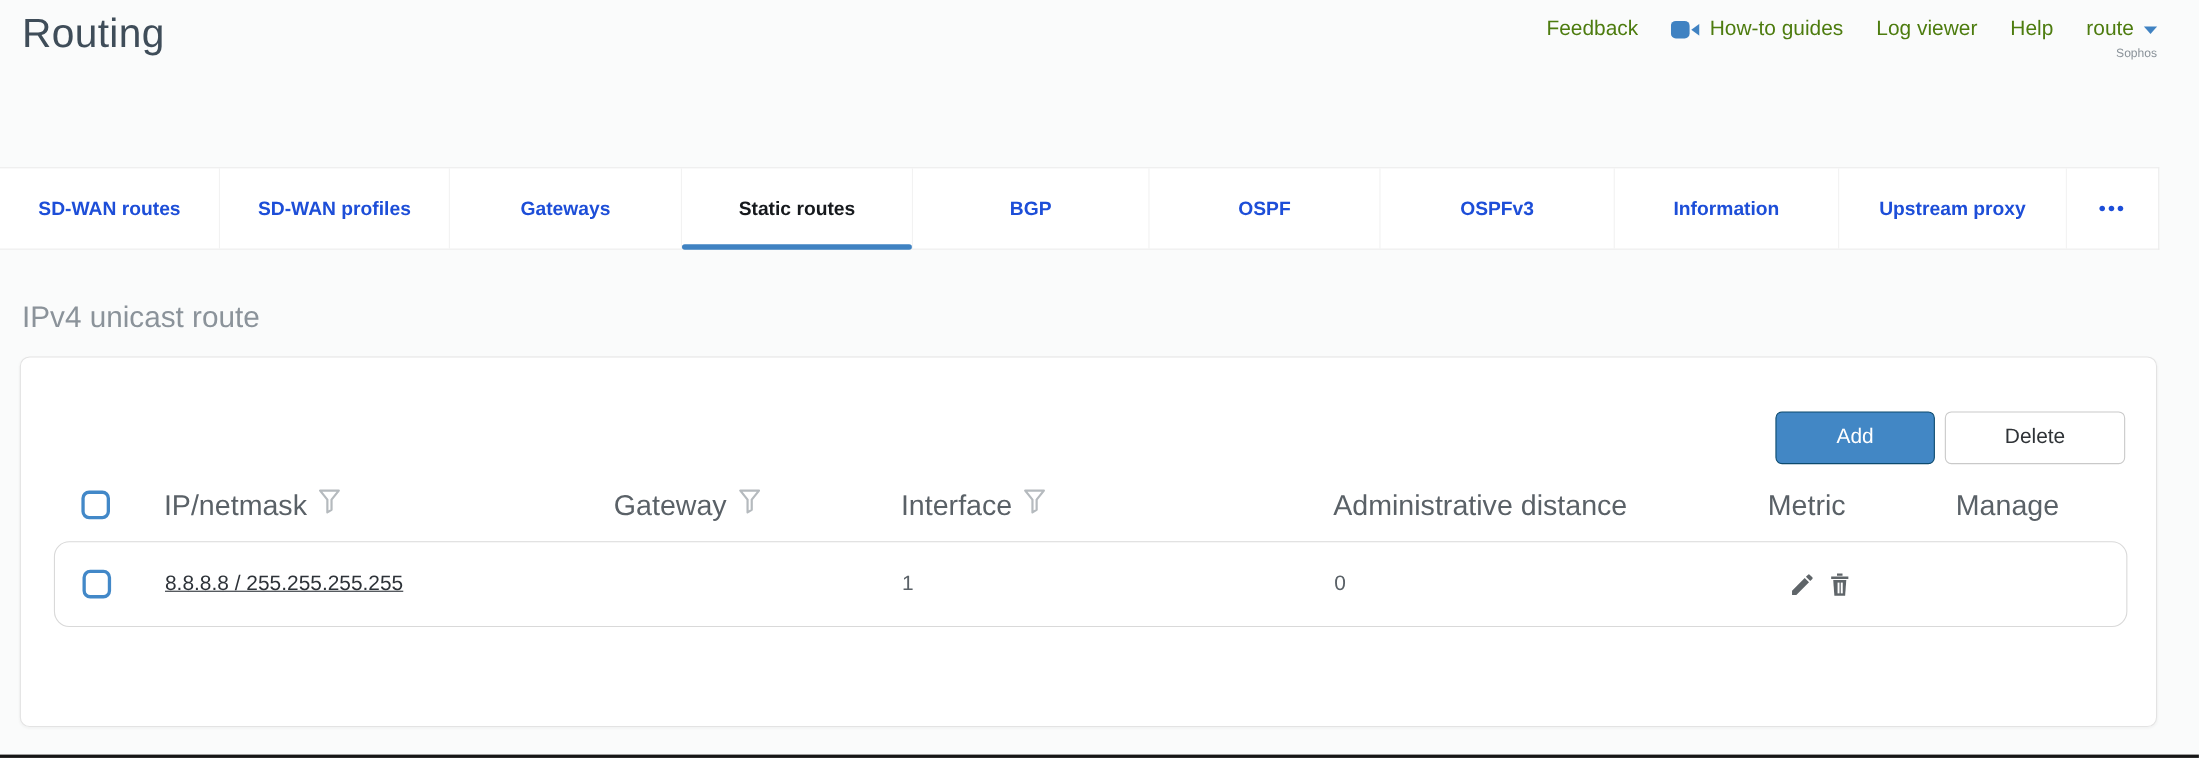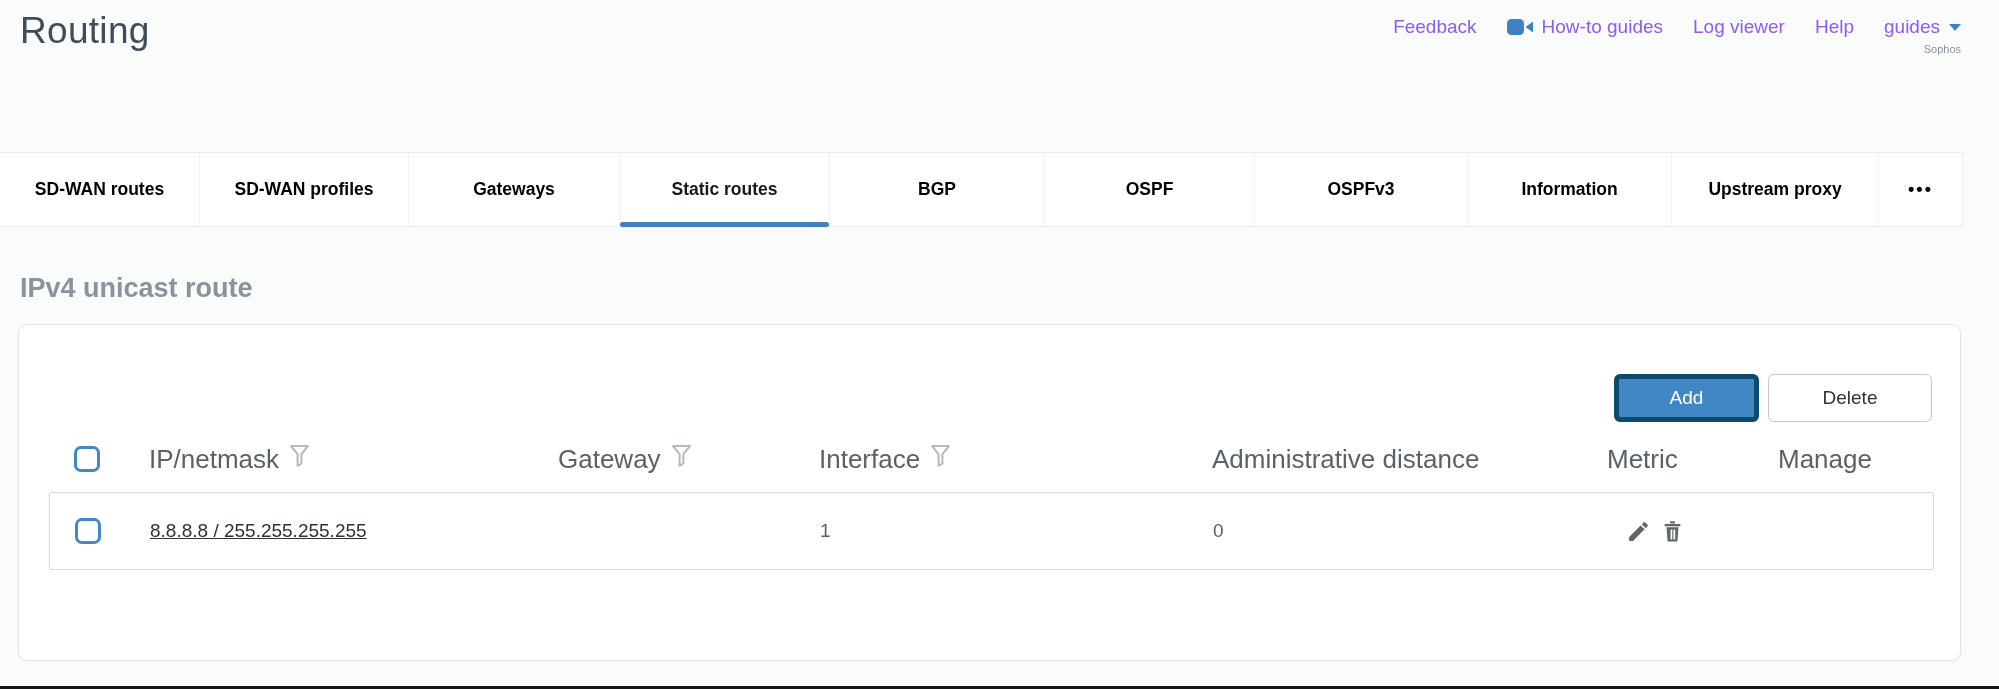--- a/index.html
+++ b/index.html
@@ -8,46 +8,46 @@
     width:1999px; height:689px; overflow:hidden;
     font-family:"Liberation Sans", sans-serif;
     background:#fafbfb; color:#3f4d59;
   }
   .page { position:relative; width:1999px; height:689px; }
 
   
   .topbar { height:152px; padding:10px 38px 0 20px; display:flex; justify-content:space-between; align-items:flex-start; }
   .page-title { margin:0; font-size:37px; font-weight:400; color:#3f4d59; letter-spacing:.3px; }
   .topbar-right { display:flex; flex-direction:column; align-items:flex-end; margin-top:6px; }
-  .toplinks { display:flex; align-items:center; gap:30px; font-size:19px; color:#8b5cf6; font-weight:500; }
+  .toplinks { display:flex; align-items:center; gap:30px; font-size:19px; color:#4d7c0f; font-weight:500; }
   .toplink { cursor:pointer; display:flex; align-items:center; gap:9px; white-space:nowrap; }
   .caret-down { width:0; height:0; border-left:6px solid transparent; border-right:6px solid transparent; border-top:7px solid #3f82c2; display:inline-block; }
   .brand { margin-top:5px; font-size:11px; color:#8a9299; }
 
   
   .tabbar { width:1963px; height:75px; background:#fff; border:1px solid #ececec; border-left:none; display:flex; }
-  .tab { position:relative; display:flex; align-items:center; justify-content:center; font-size:17.5px; font-weight:700; color:#000000; border-right:1px solid #f2f2f2; cursor:pointer; white-space:nowrap; }
+  .tab { position:relative; display:flex; align-items:center; justify-content:center; font-size:17.5px; font-weight:700; color:#1d4ed8; border-right:1px solid #f2f2f2; cursor:pointer; white-space:nowrap; }
   .tab:last-child { border-right:none; }
   .tab.active { color:#16191d; }
   .tab.active::after { content:""; position:absolute; left:0; right:0; bottom:-1px; height:5px; background:#3f82c2; border-radius:3px; }
   .tab-overflow { flex:1; font-weight:900; letter-spacing:2px; font-size:18px; }
 
   
-  .section-title { margin:46px 0 0 20px; font-size:27px; font-weight:700; color:#8b939a; }
+  .section-title { margin:46px 0 0 20px; font-size:27px; font-weight:400; color:#8b939a; }
   .card { margin:20px 38px 0 18px; height:337px; background:#fff; border:1px solid #e3e3e3; border-radius:9px; box-shadow:0 1px 2px rgba(0,0,0,.03); }
 
   .actions { display:flex; justify-content:flex-end; gap:9px; margin:49px 28px 0 0; }
   .btn { height:48px; font-size:19px; border-radius:6px; cursor:pointer; font-family:"Liberation Sans", sans-serif; }
-  .btn-add { width:145px; background:#4287c5; border:5px solid #0c4a6e; color:#fff; }
+  .btn-add { width:145px; background:#4287c5; border:1px solid #0c4a6e; color:#fff; }
   .btn-delete { width:164px; background:#fff; border:1px solid #c9c9c9; color:#2f3337; }
 
   .grid { display:grid; grid-template-columns:75px 409px 261px 393px 395px 171px 1fr; align-items:center; padding-left:25px; }
   .thead { margin:14px 26px 0 30px; height:46px; font-size:26px; color:#5a6167; }
   .col-label { display:inline-flex; align-items:center; gap:10px; }
-  .trow { margin:10px 26px 0 30px; height:78px; border:1px solid #d9d9d9; border-radius:2px; background:#fff; font-size:19px; color:#4a5157; }
+  .trow { margin:10px 26px 0 30px; height:78px; border:1px solid #d9d9d9; border-radius:14px; background:#fff; font-size:19px; color:#4a5157; }
 
   .checkbox { width:26px; height:26px; border:3px solid #4288c8; border-radius:7px; background:#fff; cursor:pointer; display:inline-block; }
   .route-link { color:#2d3238; text-decoration:underline; cursor:pointer; font-weight:500; white-space:nowrap; }
   .num { color:#5a6167; }
   .manage-cell { display:flex; align-items:center; gap:9px; padding-left:18px; }
   .icon-btn { cursor:pointer; display:inline-flex; }
   .funnel { cursor:pointer; }
 
   .bottom-strip { position:absolute; left:0; right:0; bottom:0; height:3px; background:#161616; }
 </style>
@@ -72,21 +72,21 @@
           </span>
           <span>How-to guides</span>
         </span>
         <span class="toplink">
             <span>Log viewer</span>
           </span>
         <span class="toplink">
             <span>Help</span>
           </span>
         <span class="toplink">
-          <span>guides</span>
+          <span>route</span>
           <span class="caret-down"></span>
         </span>
       </div>
       <div class="brand">Sophos</div>
     </div>
   </div>
 
   <nav class="tabbar">
     <div class="tab" style="width:200px">SD-WAN routes</div>
     <div class="tab" style="width:209px">SD-WAN profiles</div>

